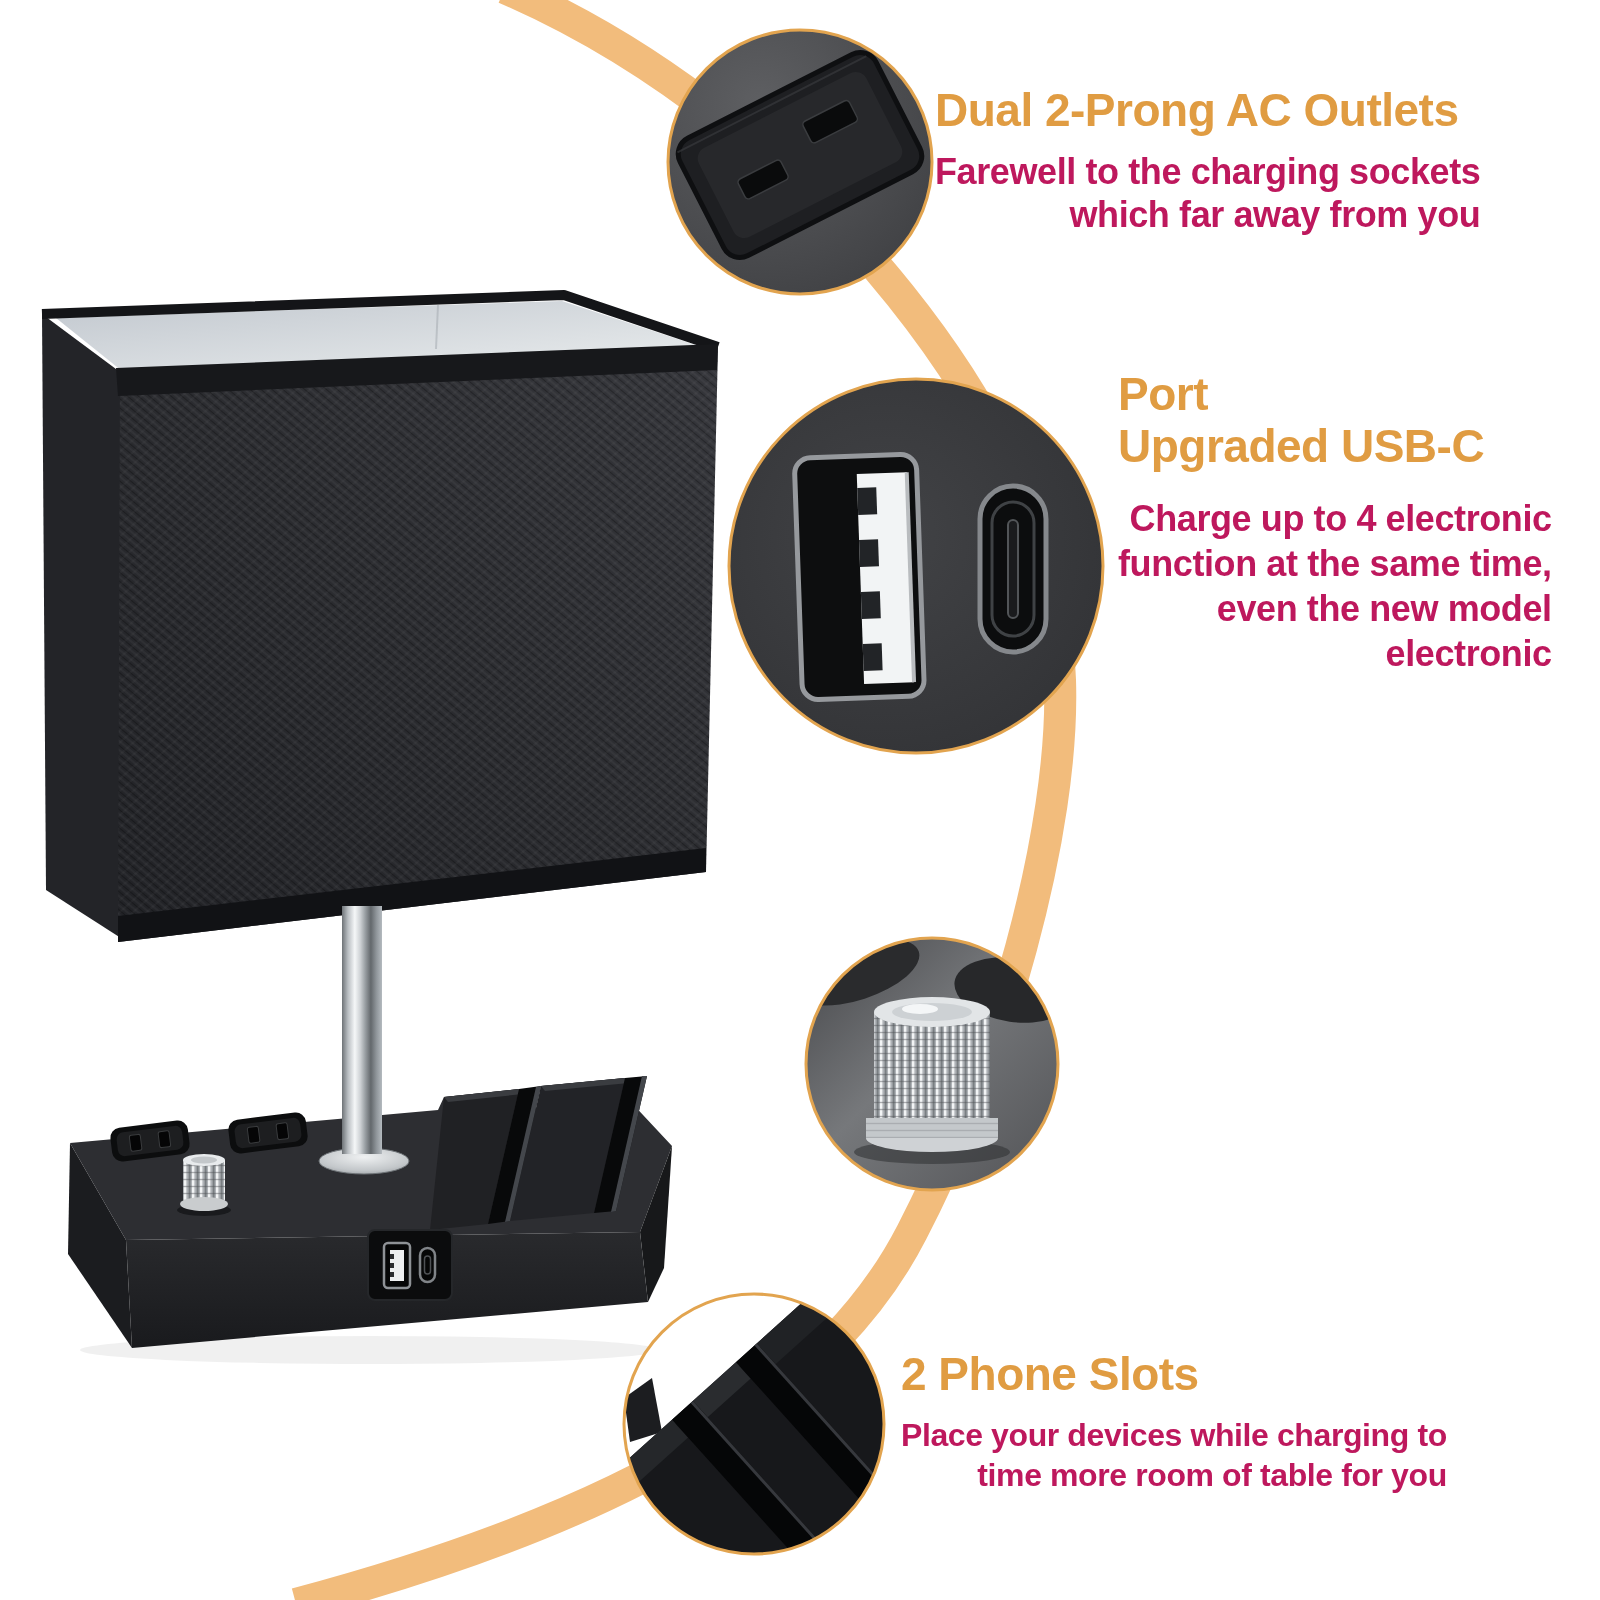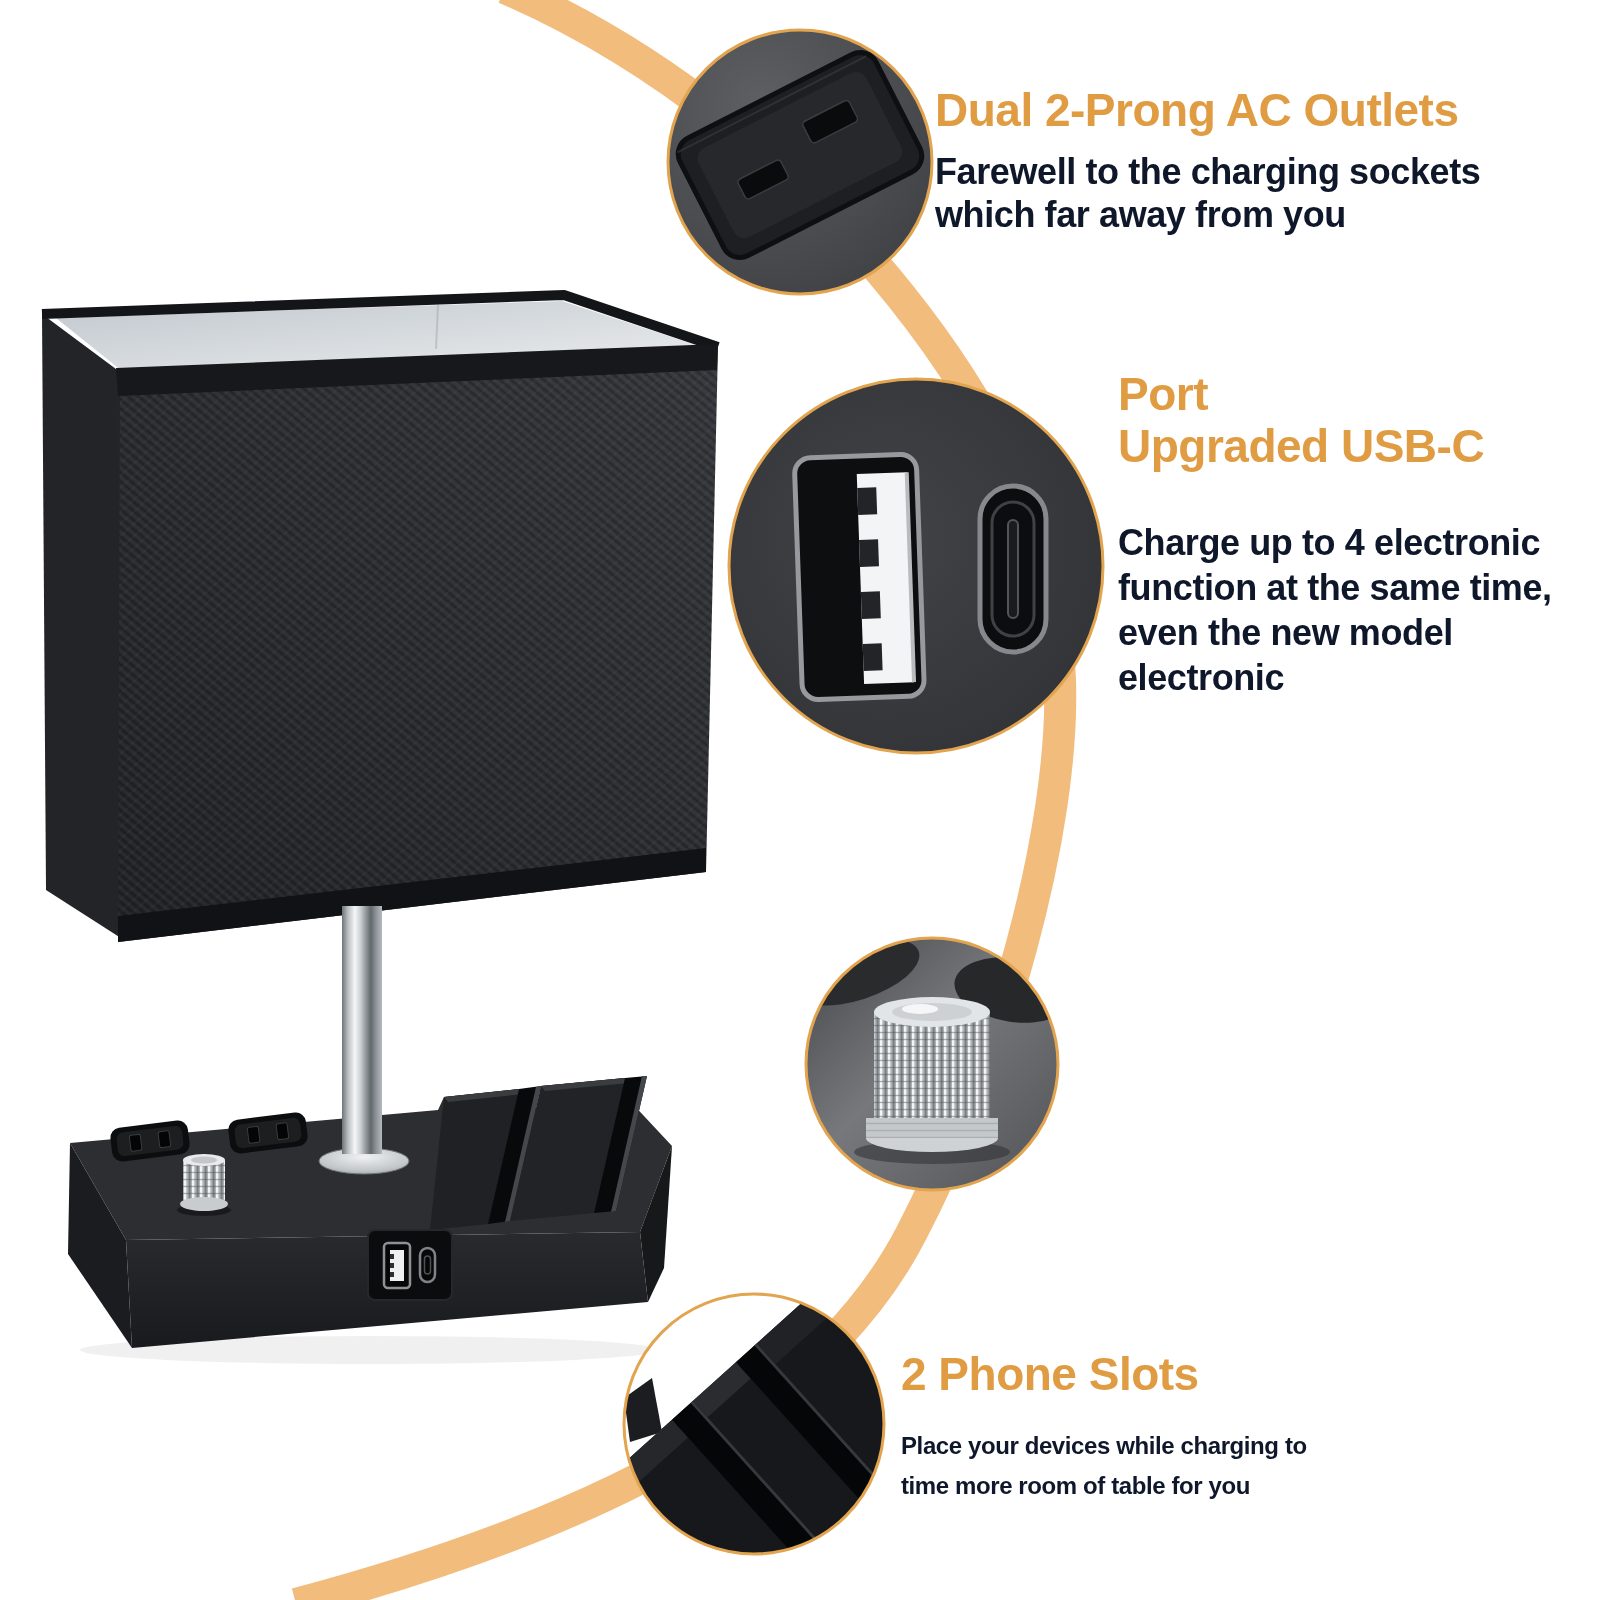--- a/index.html
+++ b/index.html
@@ -1,30 +1,30 @@
 <!DOCTYPE html>
 <html><head>
 <meta charset="utf-8">
 <style>
   html,body{margin:0;padding:0;background:#ffffff;}
   #canvas{position:relative;width:1592px;height:1600px;background:#ffffff;overflow:hidden;
           font-family:"Liberation Sans", sans-serif;}
   #scene{position:absolute;left:0;top:0;width:1600px;height:1600px;}
   .feature{position:absolute;}
   .feature .title{font-weight:bold;font-size:46px;line-height:52px;letter-spacing:-0.5px;color:#E09C42;white-space:nowrap;}
-  .feature .desc{font-weight:bold;color:#0f172a;letter-spacing:-0.4px;}
+  .feature .desc{font-weight:bold;color:#be185d;letter-spacing:-0.4px;text-align:right;}
   .feature .desc div{white-space:nowrap;}
   #f-ac{left:935px;top:84px;}
   #f-ac .desc{margin-top:14px;font-size:36px;line-height:43px;}
   #f-usb{left:1118px;top:368px;}
-  #f-usb .desc{margin-top:48px;font-size:36px;line-height:45px;}
+  #f-usb .desc{margin-top:24px;font-size:36px;line-height:45px;}
   #f-knob{left:1086px;top:958px;}
   #f-knob .desc{margin-top:34px;font-size:36px;line-height:40px;}
   #f-slots{left:901px;top:1348px;}
-  #f-slots .desc{margin-top:26px;font-size:24px;line-height:40px;}
+  #f-slots .desc{margin-top:15px;font-size:32px;line-height:40px;}
 </style>
 </head>
 <body>
 
 <div id="canvas">
 
   <svg id="scene" viewBox="0 0 1600 1600" xmlns="http://www.w3.org/2000/svg">
     <defs>
       <linearGradient id="gPole" x1="0" y1="0" x2="1" y2="0">
         <stop offset="0" stop-color="#6e7377"></stop>

